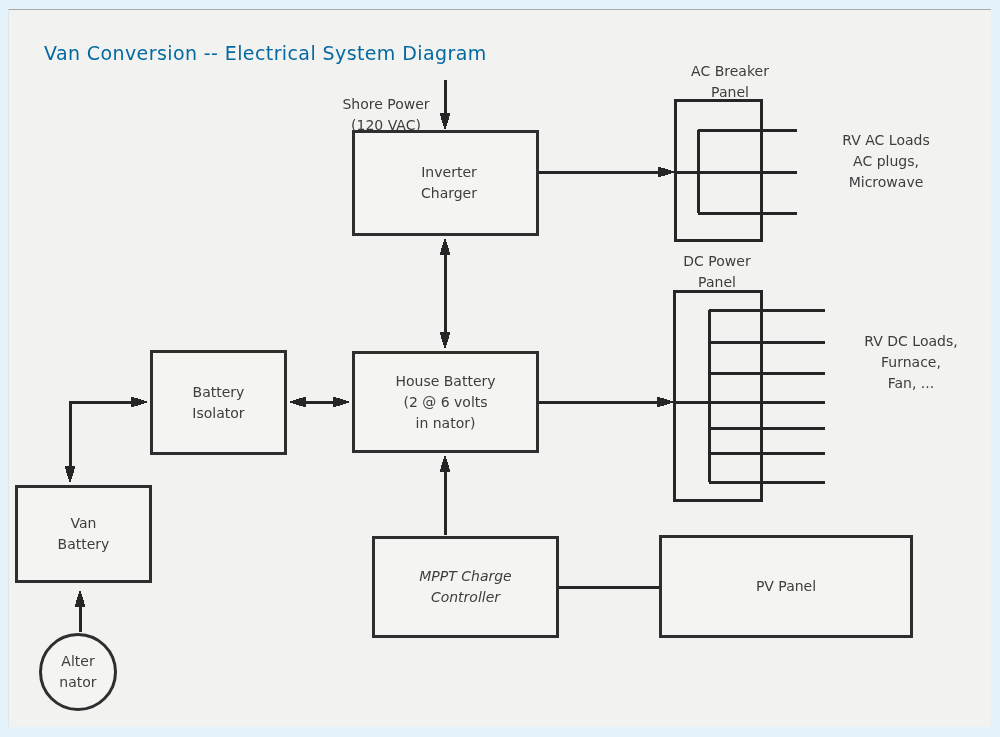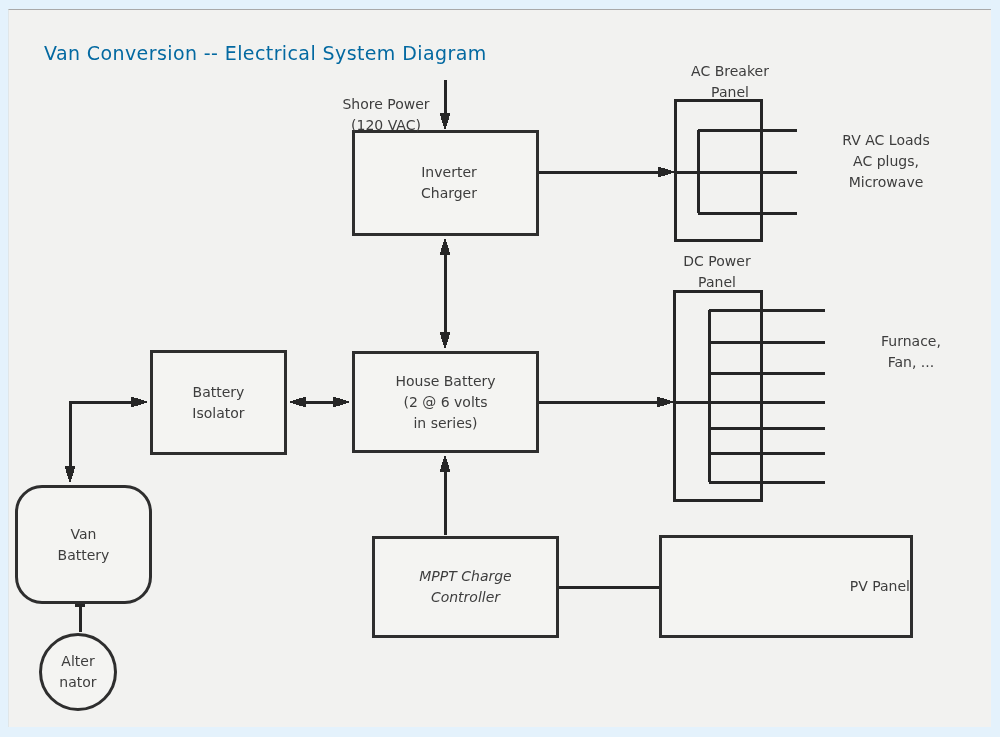--- a/index.html
+++ b/index.html
@@ -24,21 +24,21 @@
   .wires{position:absolute;left:0;top:0;}
   .box{
     position:absolute;
     border:3px solid #2e2e2e;
     background:#f4f4f2;
     display:flex;flex-direction:column;align-items:center;justify-content:center;
     font-size:14px;line-height:21px;color:#3d3d3d;text-align:center;
     box-sizing:border-box;
   }
   .circle{border-radius:50%;}
-  .nudge-up{align-items:flex-end;}
+  .nudge-up{}
   .lbl{
     position:absolute;
     font-size:14px;line-height:21px;color:#3d3d3d;text-align:center;
   }
   .lbl div{white-space:nowrap;}
 </style>
 </head>
 <body>
 
 <div class="page">
@@ -120,29 +120,29 @@
   </svg>
 
   <div class="box" style="left:352px;top:130px;width:187px;height:106px;padding-left:7px;">
     <div>Inverter</div>
     <div>Charger</div>
   </div>
 
   <div class="box" style="left:352px;top:351px;width:187px;height:102px;text-align:right;">
     <div>House Battery</div>
     <div>(2 @ 6 volts</div>
-    <div>in series)</div>
+    <div>in nator)</div>
   </div>
 
   <div class="box" style="left:150px;top:350px;width:137px;height:105px;">
     <div>Battery</div>
     <div>Isolator</div>
   </div>
 
-  <div class="box" style="left:15px;top:485px;width:137px;height:119px;border-radius:27px;">
+  <div class="box" style="left:15px;top:485px;width:137px;height:98px;">
     <div>Van</div>
     <div>Battery</div>
   </div>
 
   <div class="box" style="left:372px;top:536px;width:187px;height:102px;font-style:italic;">
     <div>MPPT Charge</div>
     <div>Controller</div>
   </div>
 
   <div class="box nudge-up" style="left:659px;top:535px;width:254px;height:103px;">
@@ -169,16 +169,17 @@
     <div>AC plugs,</div>
     <div>Microwave</div>
   </div>
 
   <div class="lbl" style="left:662px;top:251px;width:110px;">
     <div>DC Power</div>
     <div>Panel</div>
   </div>
 
   <div class="lbl" style="left:836px;top:331px;width:150px;">
+    <div>RV DC Loads,</div>
     <div>Furnace,</div>
     <div>Fan, ...</div>
   </div>
 </div>
 
 </body></html>

